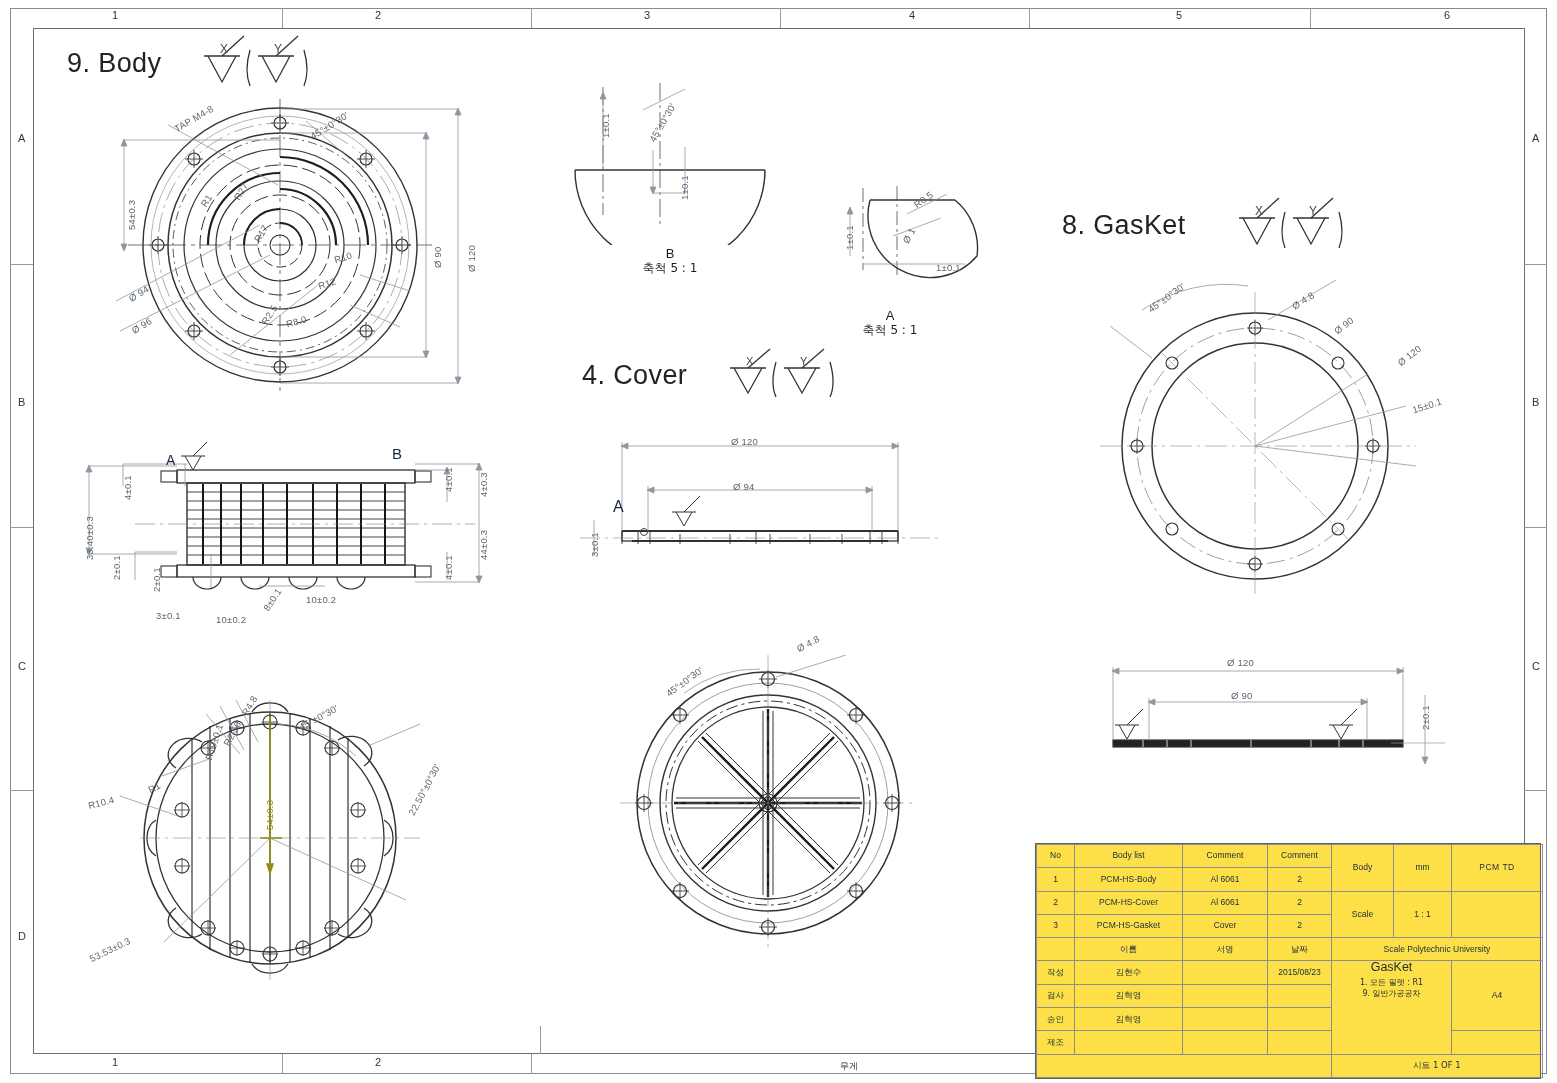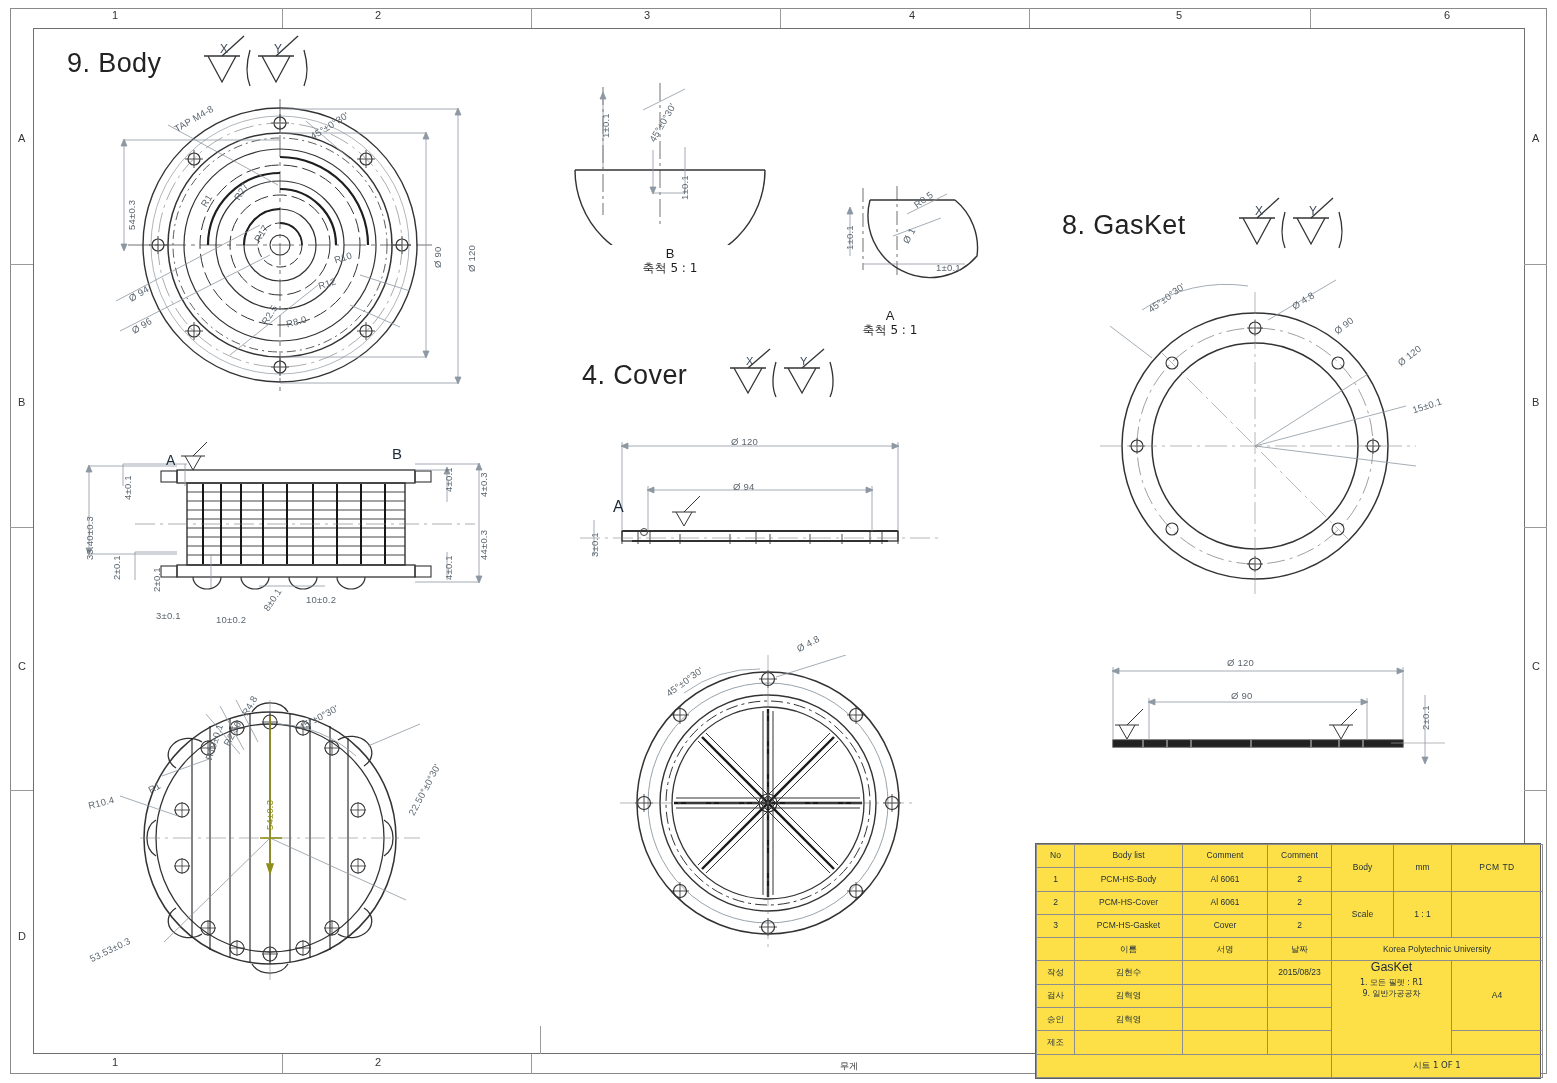--- a/index.html
+++ b/index.html
@@ -749,21 +749,21 @@
           <td>PCM-HS-Gasket</td>
           <td>Cover</td>
           <td>2</td>
         </tr>
 
         <tr>
           <td></td>
           <td class="ko">이름</td>
           <td class="ko">서명</td>
           <td class="ko">날짜</td>
-          <td class="uni" colspan="3">Korea Polytechnic University</td>
+          <td class="uni" colspan="3">Scale Polytechnic University</td>
         </tr>
 
         <tr>
           <td class="ko">작성</td>
           <td class="ko">김현수</td>
           <td></td>
           <td>2015/08/23</td>
           <td class="cmt" colspan="2" rowspan="4">
             <span class="cmt-title">GasKet</span>
             <span class="cmt-line ko">1. 모든 필렛 : R1</span>

